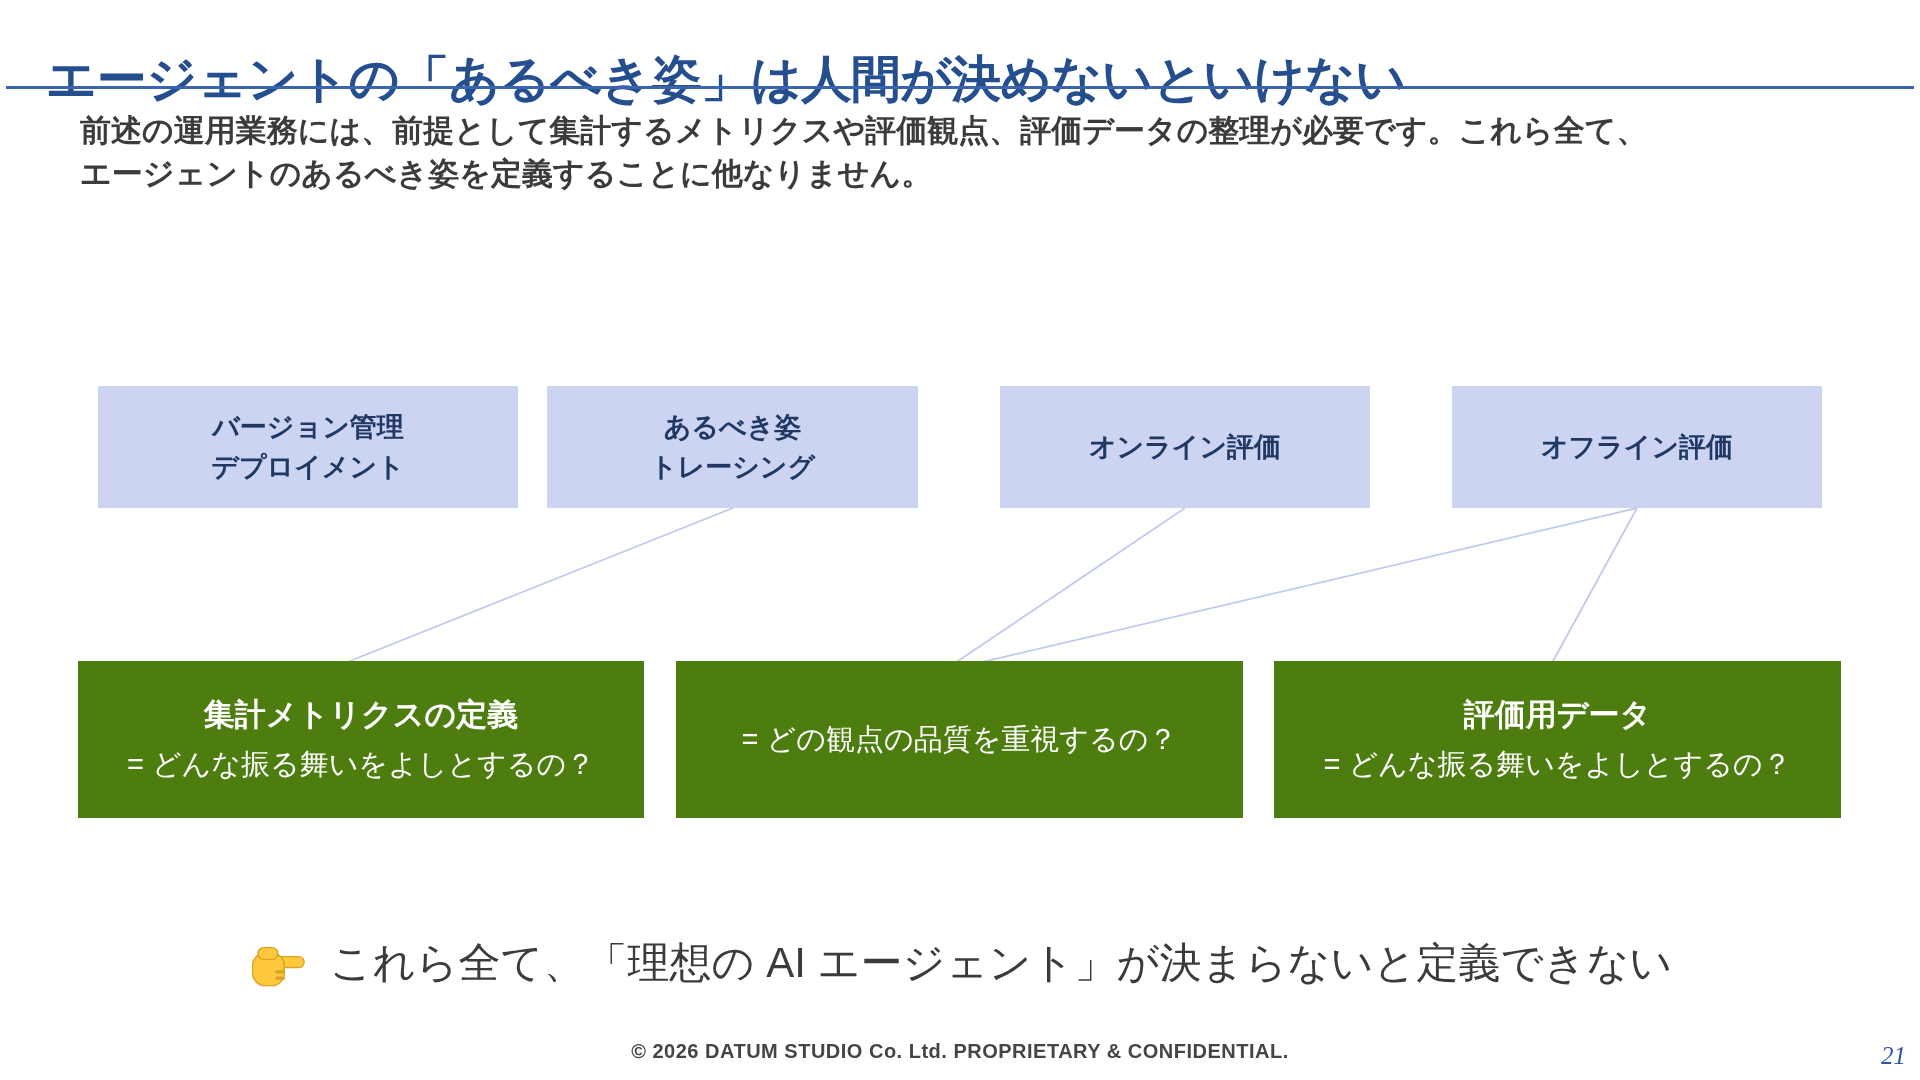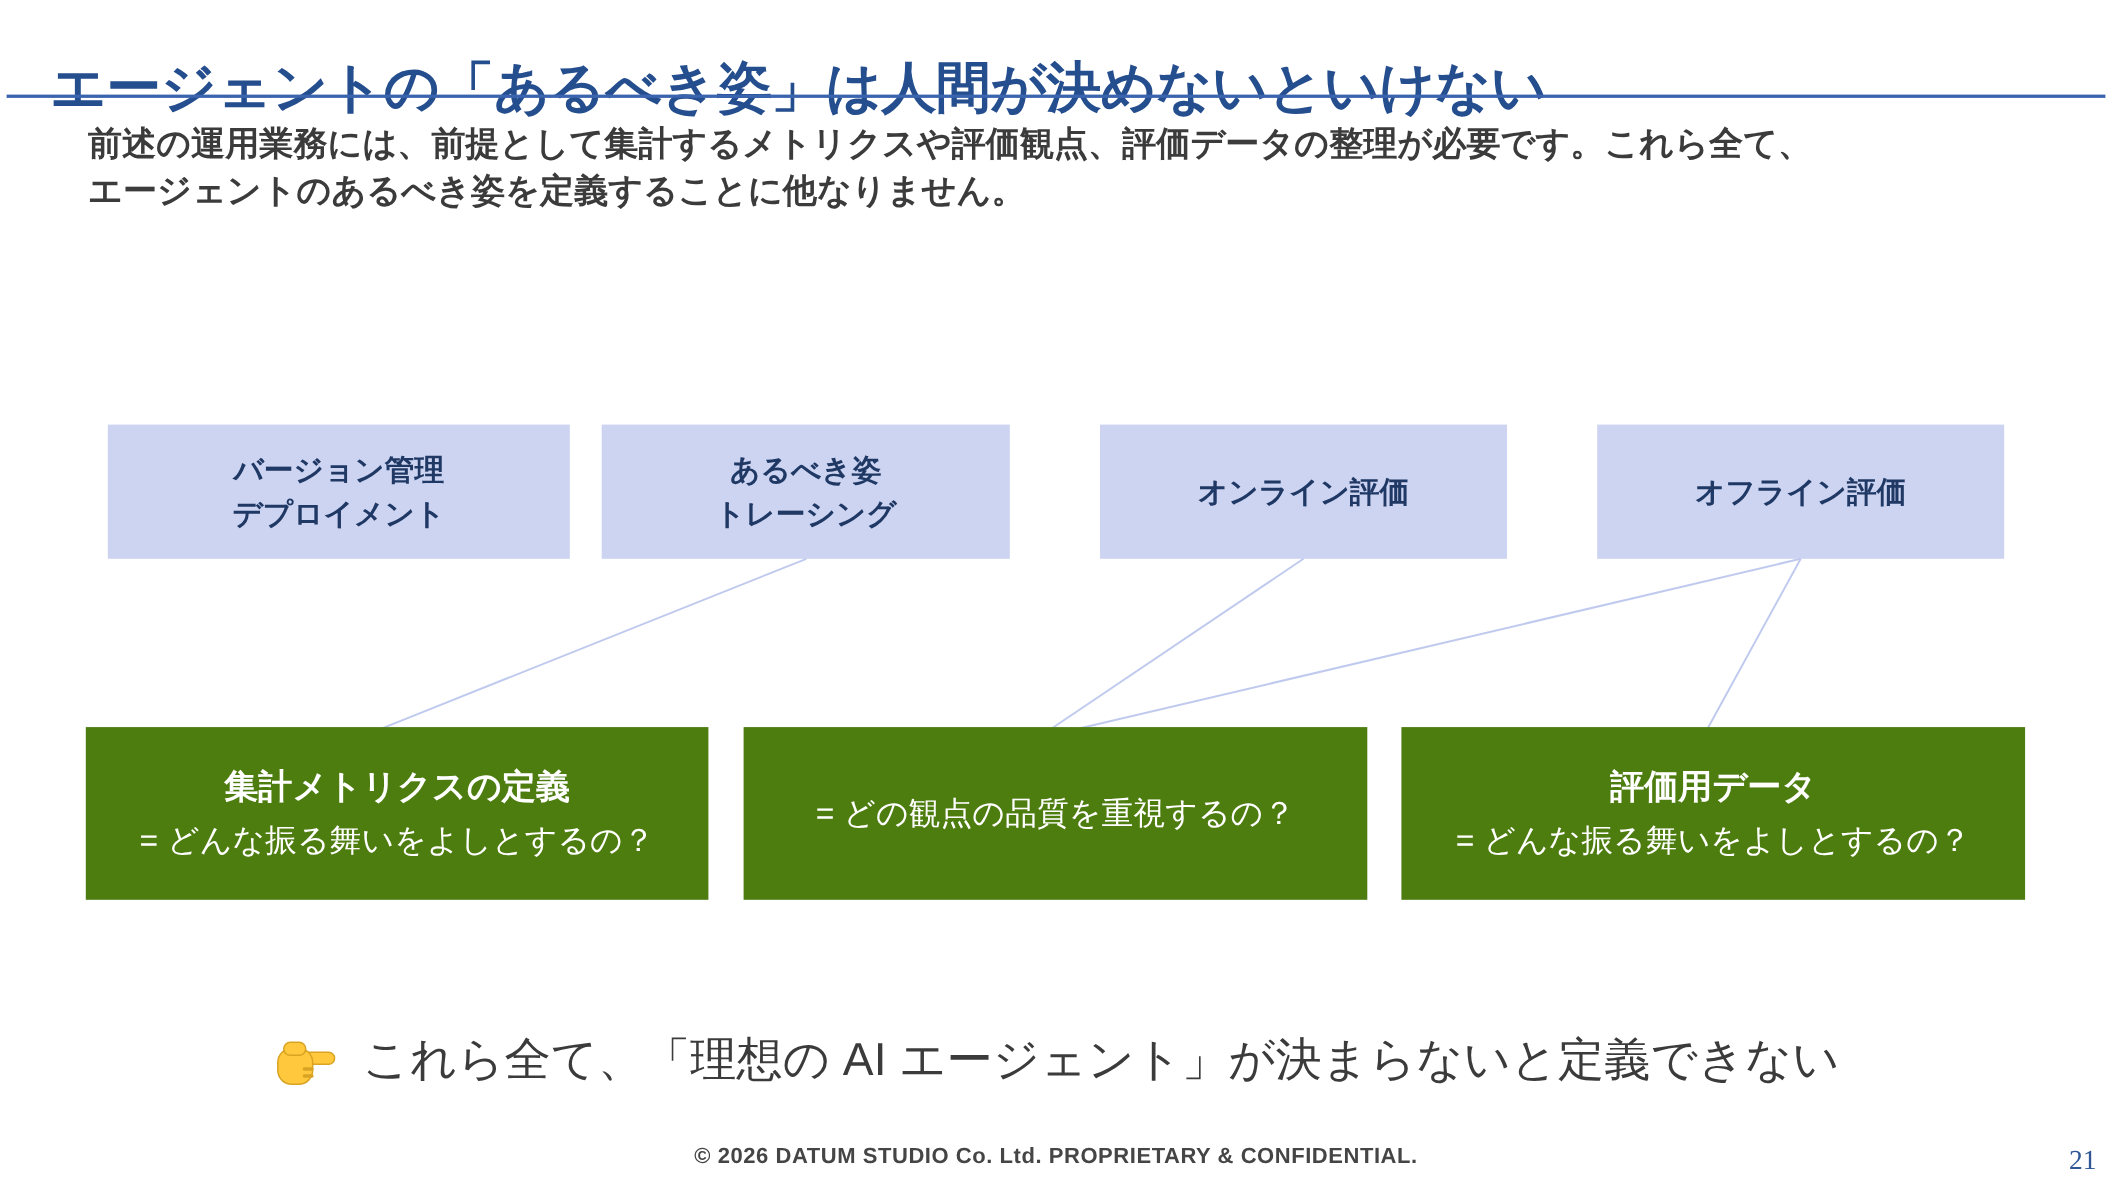--- a/index.html
+++ b/index.html
@@ -53,20 +53,21 @@
   }
   .footer-text {
     position:absolute; left:0; right:0; top:1040px;
     text-align:center; font-size:20px; font-weight:bold; color:#454545;
     letter-spacing:0.5px;
   }
   .page-number {
     position:absolute; right:14px; top:1042px;
     font-size:25px; color:#2F5796;
     font-family:"Liberation Serif","DejaVu Serif",serif;
+    font-style:italic;
   }
 </style>
 </head>
 <body>
 
 <div class="slide">
 
   <h1 class="title">エージェントの「あるべき姿」は人間が決めないといけない</h1>
   <div class="title-rule"></div>
 

